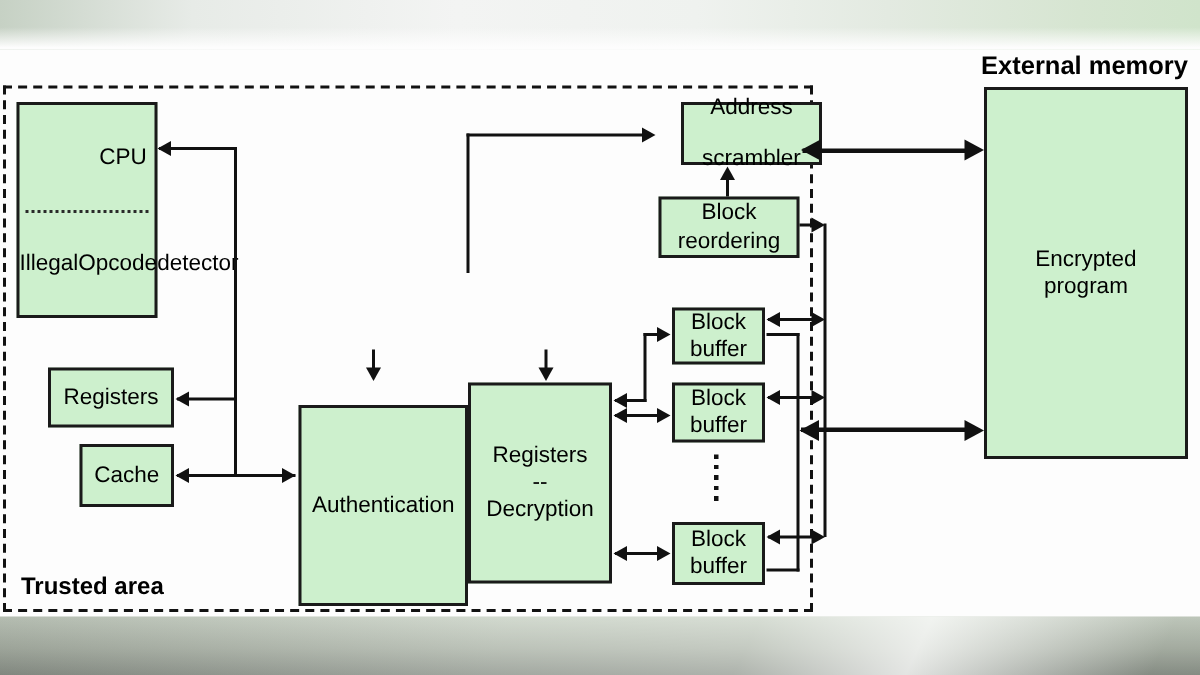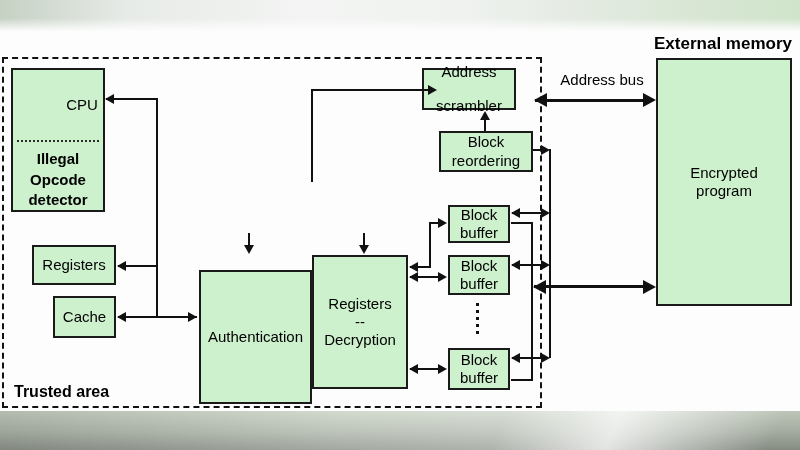--- a/index.html
+++ b/index.html
@@ -25,37 +25,36 @@
   .vl{position:absolute;width:2px;background:var(--line,#111);}
   .ah{position:absolute;width:0;height:0;border-style:solid;border-color:transparent;}
   .ah.l{border-width:5px 9px 5px 0;border-right-color:var(--line,#111);}
   .ah.r{border-width:5px 0 5px 9px;border-left-color:var(--line,#111);}
   .ah.u{border-width:0 5px 9px 5px;border-bottom-color:var(--line,#111);}
   .ah.d{border-width:9px 5px 0 5px;border-top-color:var(--line,#111);}
   .ah.big.l{border-width:7px 13px 7px 0;}
   .ah.big.r{border-width:7px 0 7px 13px;}
   .cpu-top{height:70px;display:flex;align-items:center;justify-content:center;width:100%;padding-left:48px;}
   .cpu-div{width:92%;border-top:2px dotted #2a2a2a;}
-  .cpu-bot{flex:1;display:flex;flex-direction:column;align-items:center;justify-content:flex-end;width:100%;line-height:1.35;font-weight:bold;}
+  .cpu-bot{flex:1;display:flex;align-items:center;justify-content:space-between;width:100%;line-height:1.35;}
   .dots{position:absolute;left:476px;top:303px;width:3px;height:33px;
         background:repeating-linear-gradient(to bottom,#111 0 3px,transparent 3px 7px);}
 </style>
 </head>
 <body>
 
 <div class="stage">
 
   <div class="band top"></div>
   <div class="band bottom"></div>
 
   <div class="trusted"></div>
 
   <div class="lbl" style="left:648px;top:34px;width:150px;text-align:center;font-size:17px;">External memory</div>
   <div class="lbl" style="left:14px;top:383px;">Trusted area</div>
-  <div class="buslbl" style="left:552px;top:71px;width:100px;">Address bus</div>
 
   <div class="box" style="left:11px;top:68px;width:94px;height:144px;">
     <div class="cpu-top">CPU</div>
     <div class="cpu-div"></div>
     <div class="cpu-bot">
       <span>Illegal</span>
       <span>Opcode</span>
       <span>detector</span>
     </div>
   </div>
@@ -72,21 +71,21 @@
   <div class="box" style="left:199px;top:270px;width:113px;height:134px;">
     <span>Authentication</span>
   </div>
 
   <div class="box" style="left:312px;top:255px;width:96px;height:134px;">
     <span>Registers</span>
     <span>--</span>
     <span>Decryption</span>
   </div>
 
-  <div class="box" style="left:422px;top:68px;width:94px;height:42px;gap:15px;">
+  <div class="box" style="left:454px;top:68px;width:94px;height:42px;gap:15px;">
     <span>Address</span>
     <span>scrambler</span>
   </div>
 
   <div class="box" style="left:439px;top:131px;width:94px;height:41px;">
     <span>Block</span>
     <span>reordering</span>
   </div>
 
   <div class="box" style="left:448px;top:205px;width:62px;height:38px;">

